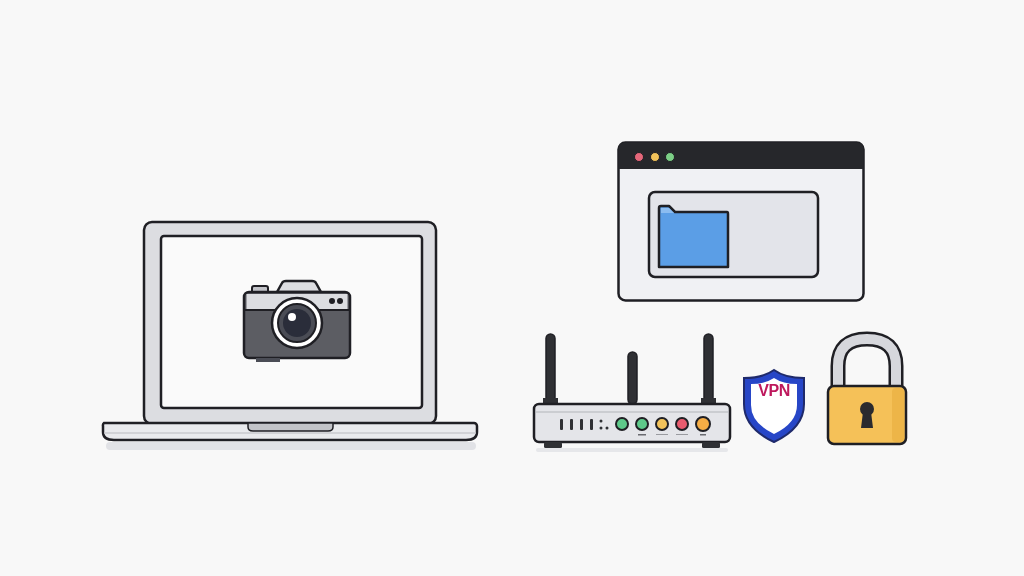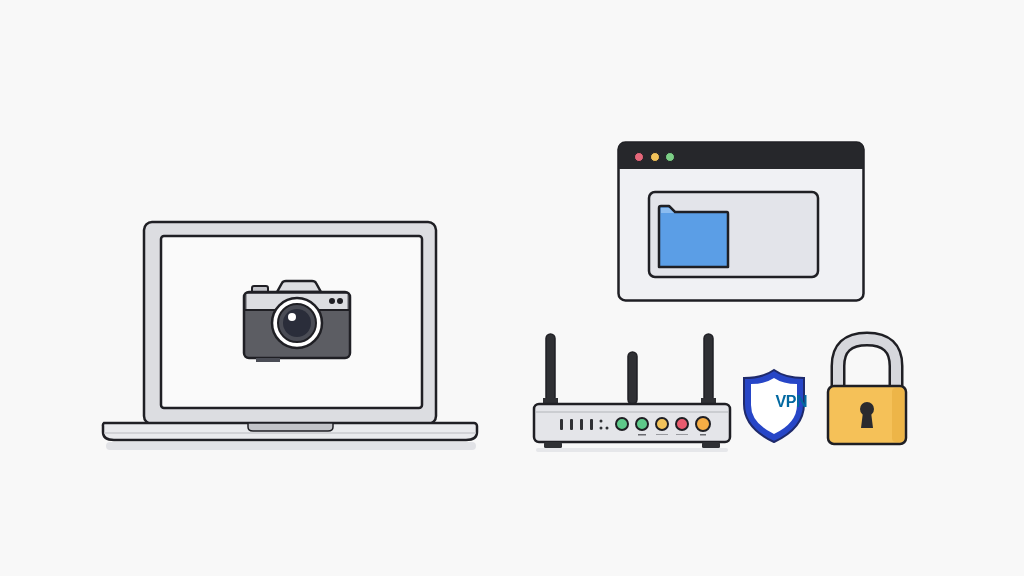--- a/index.html
+++ b/index.html
@@ -116,21 +116,21 @@
 
     <rect x="6" y="116" width="192" height="4" rx="2" fill="#e6e7ea"></rect>
   </svg>
 </div>
 
 <div class="abs" style="left:741px; top:368px; width:66px; height:76px;">
   <svg width="66" height="76" viewBox="0 0 66 76">
     <path d="M33 2 Q44 10 63 10 V36 Q63 60 33 74 Q3 60 3 36 V10 Q22 10 33 2 Z" fill="#2746c7" stroke="#1f2a6b" stroke-width="2"></path>
     <path d="M33 10 Q42 16 56 16 V37 Q56 55 33 66 Q10 55 10 37 V16 Q24 16 33 10 Z" fill="#ffffff"></path>
   </svg>
-  <div class="abs vpn-text" style="left:0; top:25px; width:66px; text-align:right; font-size:16px; color:#0369a1; letter-spacing:-0.5px;">VPN</div>
+  <div class="abs vpn-text" style="left:0; top:14px; width:66px; text-align:center; font-size:16px; color:#be185d; letter-spacing:-0.5px;">VPN</div>
 </div>
 
 <div class="abs" style="left:826px; top:336px; width:82px; height:112px;">
   <svg width="82" height="112" viewBox="0 0 82 112">
 
     <path d="M12 52 V30 Q12 3 41 3 Q70 3 70 30 V52" fill="none" stroke="#1f1f24" stroke-width="15"></path>
     <path d="M12 52 V30 Q12 3 41 3 Q70 3 70 30 V52" fill="none" stroke="#d6d7dc" stroke-width="10"></path>
 
     <rect x="2" y="50" width="78" height="58" rx="6" fill="#f5c158" stroke="#1f1f24" stroke-width="2.5"></rect>
     <rect x="66" y="52" width="12" height="54" rx="4" fill="#e8ad3e" opacity="0.6"></rect>

